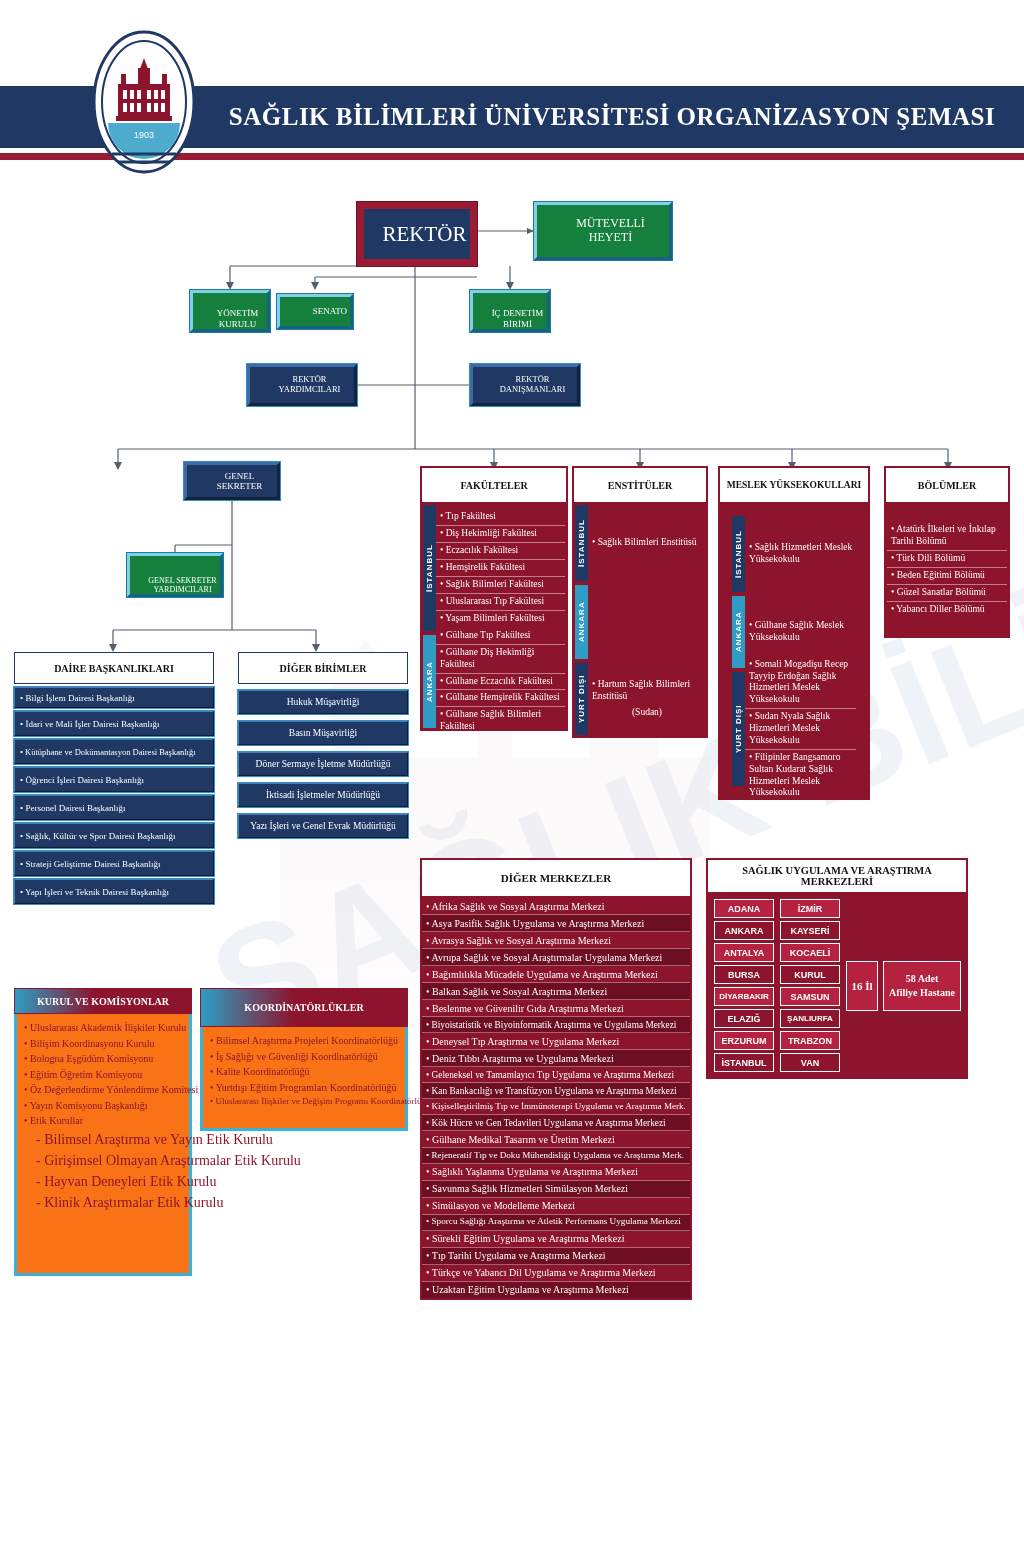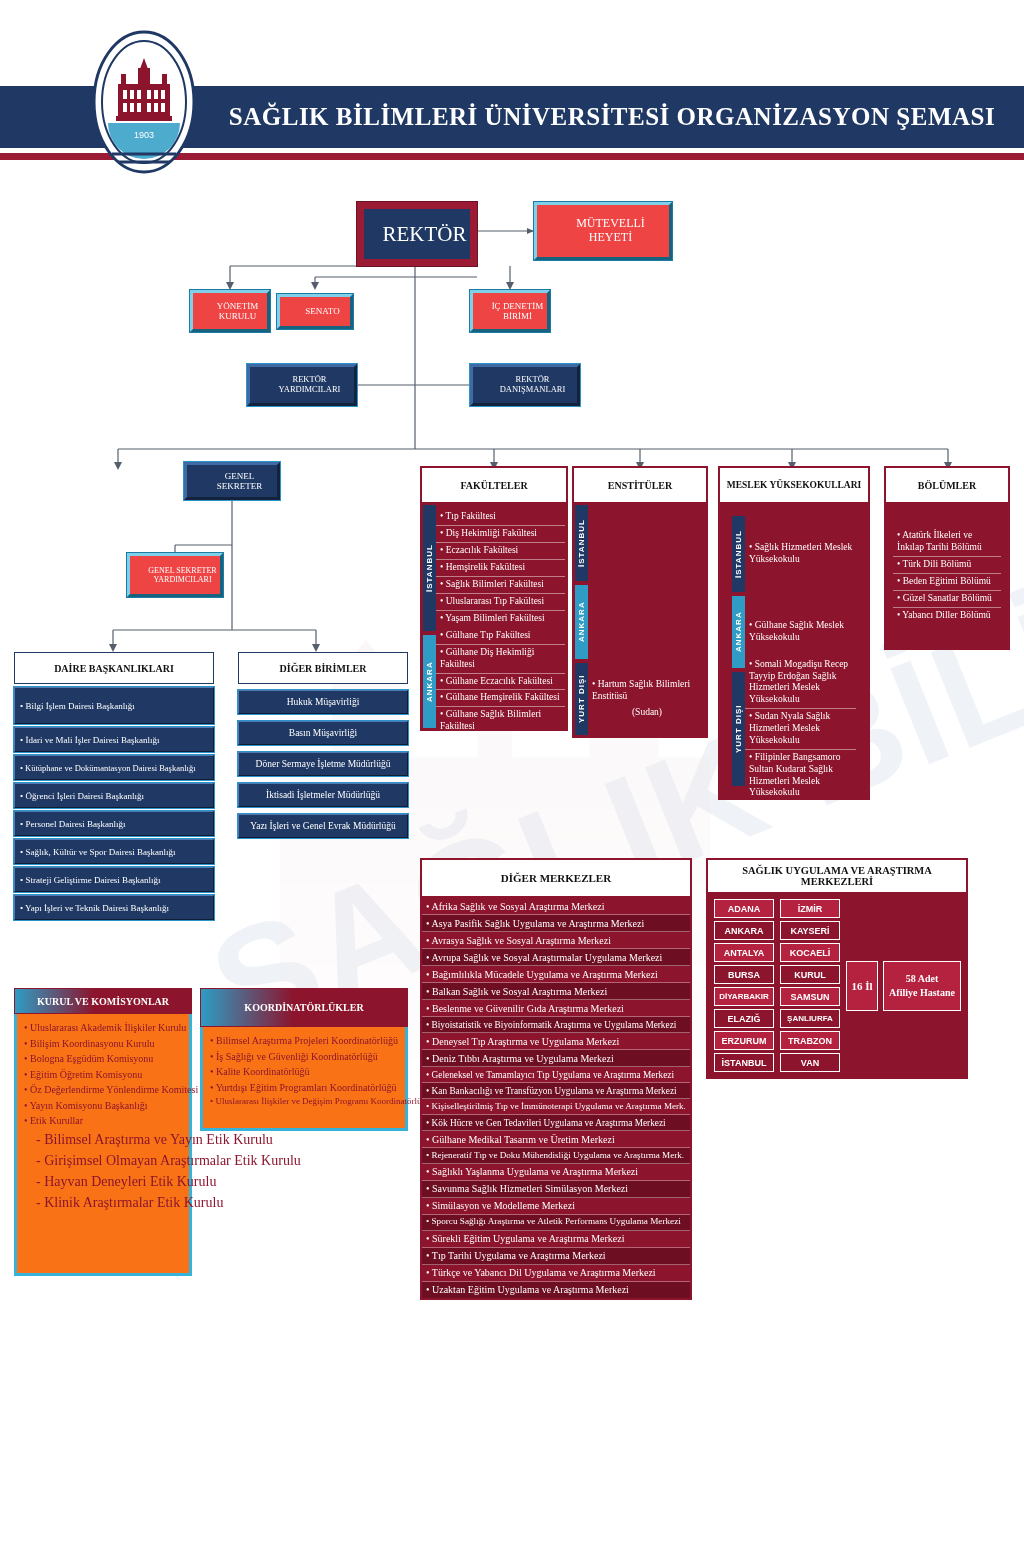--- a/index.html
+++ b/index.html
@@ -106,26 +106,27 @@
   .navy {
     background: #1f3864;
     border-top: 3px solid #3f6aa5;
     border-left: 3px solid #3f6aa5;
     border-right: 3px solid #13223d;
     border-bottom: 3px solid #13223d;
     outline: 1px solid #2a93c9;
   }
   
   .teal {
-    background: #ef4444;
+    background: #15803d;
     border-top: 3px solid #7fd0e8;
     border-left: 3px solid #7fd0e8;
     border-right: 3px solid #17627f;
     border-bottom: 3px solid #17627f;
     outline: 1px solid #1a7ca2;
+    justify-content: flex-end;
   }
   
   .rektor {
     background: #1f3864;
     border: 7px solid #9b1b34;
     outline: 1px solid #6c1224;
   }
 
   
   .panel {
@@ -440,20 +441,23 @@
       </div>
     </div>
   </div>
 </div>
 
 <div class="panel" style="left:572px;top:466px;width:136px;">
   <div class="panel-head" style="height:36px;font-size:10px;">ENSTİTÜLER</div>
   <div class="panel-body" style="padding:2px;">
     <div class="seg" style="height:76px;">
       <div class="seg-label lbl-ist">İSTANBUL</div>
+      <div class="seg-items">
+        <div class="item">• Sağlık Bilimleri Enstitüsü</div>
+      </div>
     </div>
     <div class="seg" style="height:74px;">
       <div class="seg-label lbl-ank">ANKARA</div>
     </div>
     <div class="seg" style="height:72px;">
       <div class="seg-label lbl-yd">YURT DIŞI</div>
       <div class="seg-items">
         <div class="item" style="border-bottom:none;">• Hartum Sağlık Bilimleri Enstitüsü</div>
         <div class="item c">(Sudan)</div>
       </div>
@@ -482,37 +486,37 @@
         <div class="item">• Somali Mogadişu Recep Tayyip Erdoğan Sağlık Hizmetleri Meslek Yüksekokulu</div>
         <div class="item">• Sudan Nyala Sağlık Hizmetleri Meslek Yüksekokulu</div>
         <div class="item">• Filipinler Bangsamoro Sultan Kudarat Sağlık Hizmetleri Meslek Yüksekokulu</div>
       </div>
     </div>
   </div>
 </div>
 
 <div class="panel" style="left:884px;top:466px;width:126px;">
   <div class="panel-head" style="height:36px;font-size:10px;">BÖLÜMLER</div>
-  <div class="panel-body" style="padding:8px;">
+  <div class="panel-body" style="padding:2px;">
     <div class="seg" style="height:130px;">
       <div class="seg-items">
         <div class="item">• Atatürk İlkeleri ve İnkılap Tarihi Bölümü</div>
         <div class="item">• Türk Dili Bölümü</div>
         <div class="item">• Beden Eğitimi Bölümü</div>
         <div class="item">• Güzel Sanatlar Bölümü</div>
         <div class="item">• Yabancı Diller Bölümü</div>
       </div>
     </div>
   </div>
 </div>
 
 <div class="listbox" style="left:14px;top:652px;width:200px;">
   <div class="lb-head" style="height:32px;font-size:10px;">DAİRE BAŞKANLIKLARI</div>
   <div class="lb-gap"></div>
-  <div class="lb-row" style="height:37px;font-size:9px;">• Bilgi İşlem Dairesi Başkanlığı</div>
+  <div class="lb-row" style="height:21px;font-size:9px;">• Bilgi İşlem Dairesi Başkanlığı</div>
   <div class="lb-gap"></div>
   <div class="lb-row" style="height:25px;font-size:9px;">• İdari ve Mali İşler Dairesi Başkanlığı</div>
   <div class="lb-gap"></div>
   <div class="lb-row" style="height:25px;font-size:8.5px;">• Kütüphane ve Dokümantasyon Dairesi Başkanlığı</div>
   <div class="lb-gap"></div>
   <div class="lb-row" style="height:25px;font-size:9px;">• Öğrenci İşleri Dairesi Başkanlığı</div>
   <div class="lb-gap"></div>
   <div class="lb-row" style="height:25px;font-size:9px;">• Personel Dairesi Başkanlığı</div>
   <div class="lb-gap"></div>
   <div class="lb-row" style="height:25px;font-size:9px;">• Sağlık, Kültür ve Spor Dairesi Başkanlığı</div>

